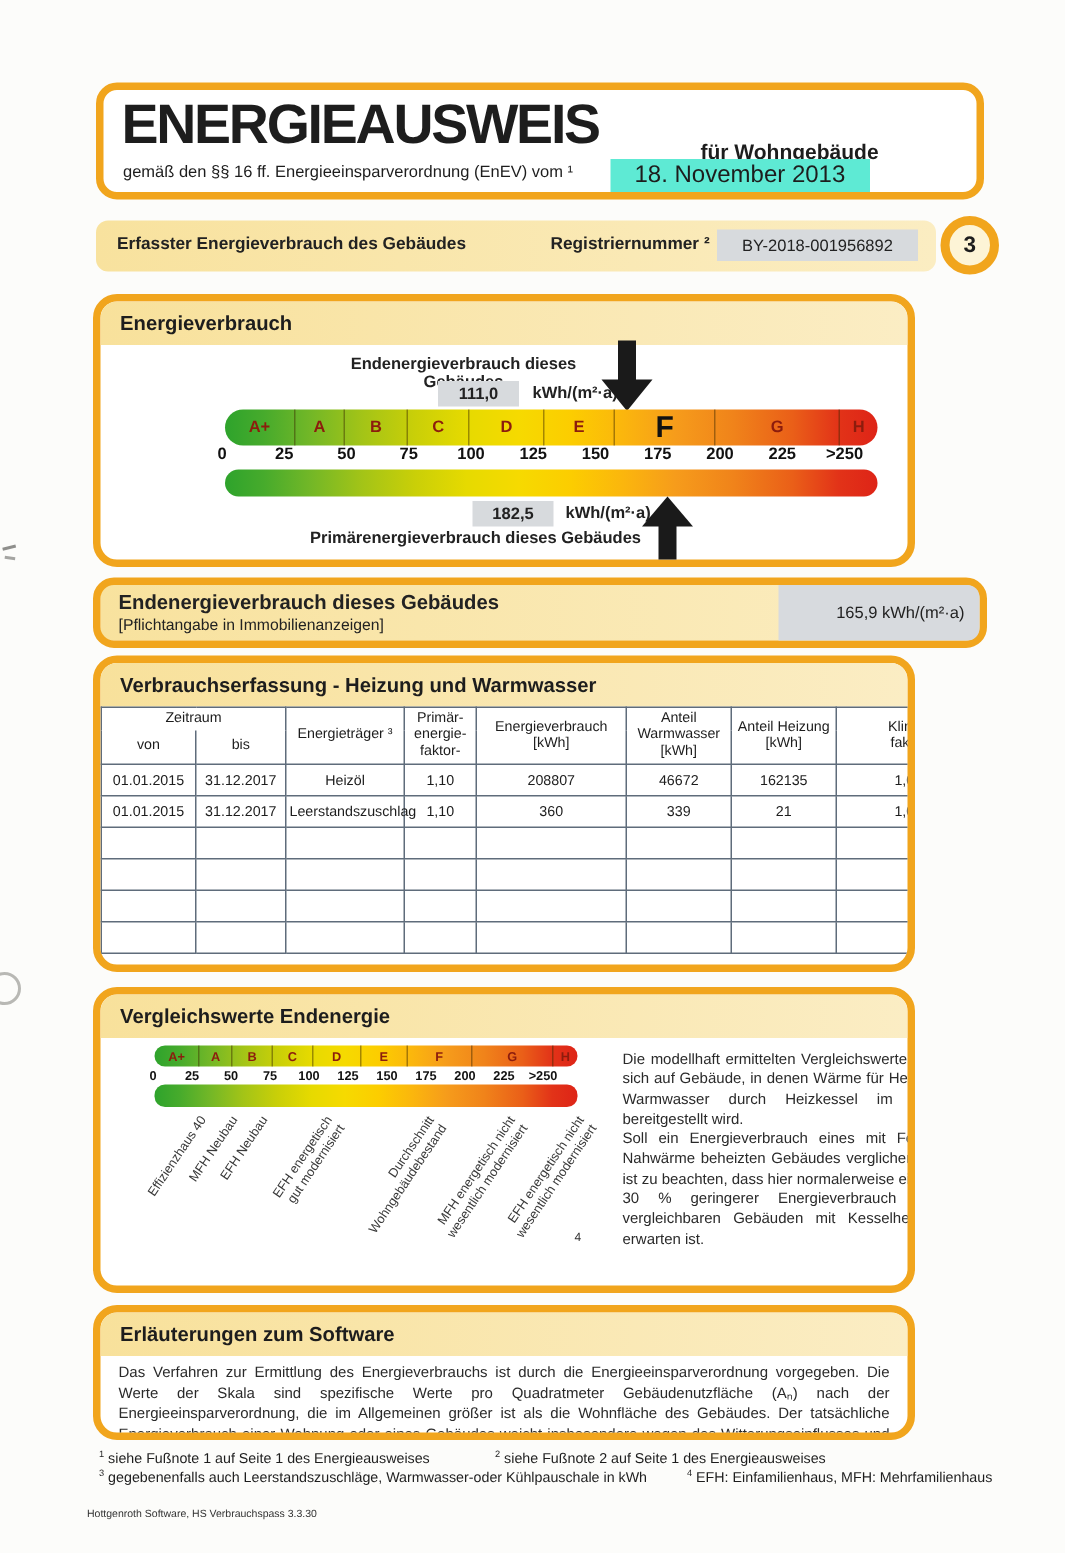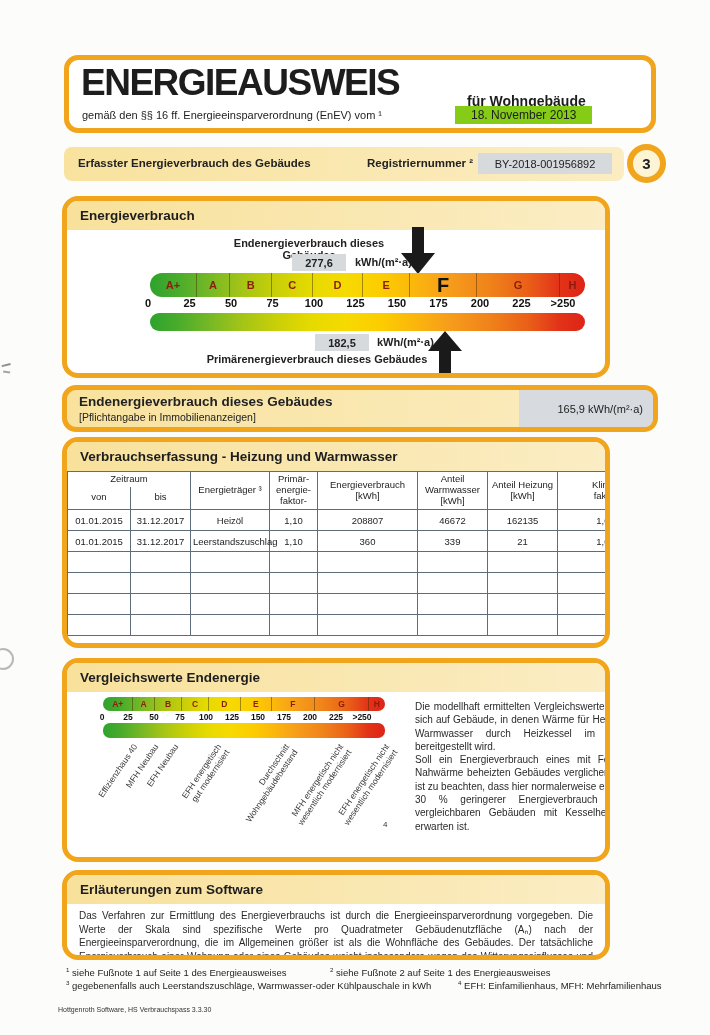--- a/index.html
+++ b/index.html
@@ -4,21 +4,21 @@
 <style>
   html,body{margin:0;padding:0;}
   body{width:710px;height:1035px;font-family:"Liberation Sans",sans-serif;color:#222;}
   .page{position:relative;width:710px;height:1035px;background:#fcfcfa;overflow:hidden;}
 
   
   .header-box{position:absolute;left:64px;top:55px;width:592px;height:78px;border:5px solid #F1A51D;border-radius:14px;background:#fff;box-sizing:border-box;}
   .hb-title{position:absolute;left:12px;top:2px;font-size:37px;font-weight:bold;letter-spacing:-1.5px;color:#1d1d1d;text-align:right;}
   .hb-for{position:absolute;left:398px;top:33px;font-size:14px;font-weight:bold;color:#1d1d1d;}
   .hb-sub{position:absolute;left:13px;top:49px;font-size:11px;color:#1d1d1d;white-space:nowrap;}
-  .hb-date{position:absolute;left:338px;top:46px;background:#84cc16;font-size:12px;padding:2px 16px;color:#1d1d1d;margin-left:48px;}
+  .hb-date{position:absolute;left:338px;top:46px;background:#5eead4;font-size:16px;padding:2px 16px;color:#1d1d1d;}
 
   
   .reg-band{position:absolute;left:64px;top:147px;width:560px;height:34px;background:linear-gradient(90deg,#F8E29E,#FBEDC2);border-radius:8px;}
   .reg-label{position:absolute;left:14px;top:10px;font-size:11.5px;font-weight:bold;}
   .reg-numlabel{position:absolute;left:303px;top:10px;font-size:11.5px;font-weight:bold;}
   .reg-numbox{position:absolute;left:414px;top:6px;width:134px;height:21px;background:#d7dadd;font-size:11px;display:flex;align-items:center;justify-content:center;}
   .page-badge{position:absolute;left:627px;top:144px;width:27px;height:27px;border:6px solid #F1A51D;border-radius:50%;background:#FDF4D6;display:flex;align-items:center;justify-content:center;font-size:15px;font-weight:bold;color:#1d1d1d;}
 
   
   .section{position:absolute;left:62px;width:548px;border:5px solid #F1A51D;border-radius:16px;background:#fff;box-sizing:border-box;overflow:hidden;}
@@ -116,21 +116,21 @@
     <div class="reg-label">Erfasster Energieverbrauch des Gebäudes</div>
     <div class="reg-numlabel">Registriernummer ²</div>
     <div class="reg-numbox">BY-2018-001956892</div>
   </div>
   <div class="page-badge">3</div>
 
   <div class="section" style="top:196px;height:182px;">
     <div class="sec-head">Energieverbrauch</div>
     <div class="chart">
       <div class="ch-label1">Endenergieverbrauch dieses Gebäudes</div>
-      <div class="valbox v1">277,6</div>
+      <div class="valbox v1">111,0</div>
       <div class="unit u1">kWh/(m²·a)</div>
       <div class="arrow-down">
         <div class="stem"></div>
           <div class="head"></div>
       </div>
       <div class="scale-letters">
           <div class="seg" style="width: 10.8%;">
             <span>A+</span>
           </div>
           <div class="seg" style="width: 7.6%;">

